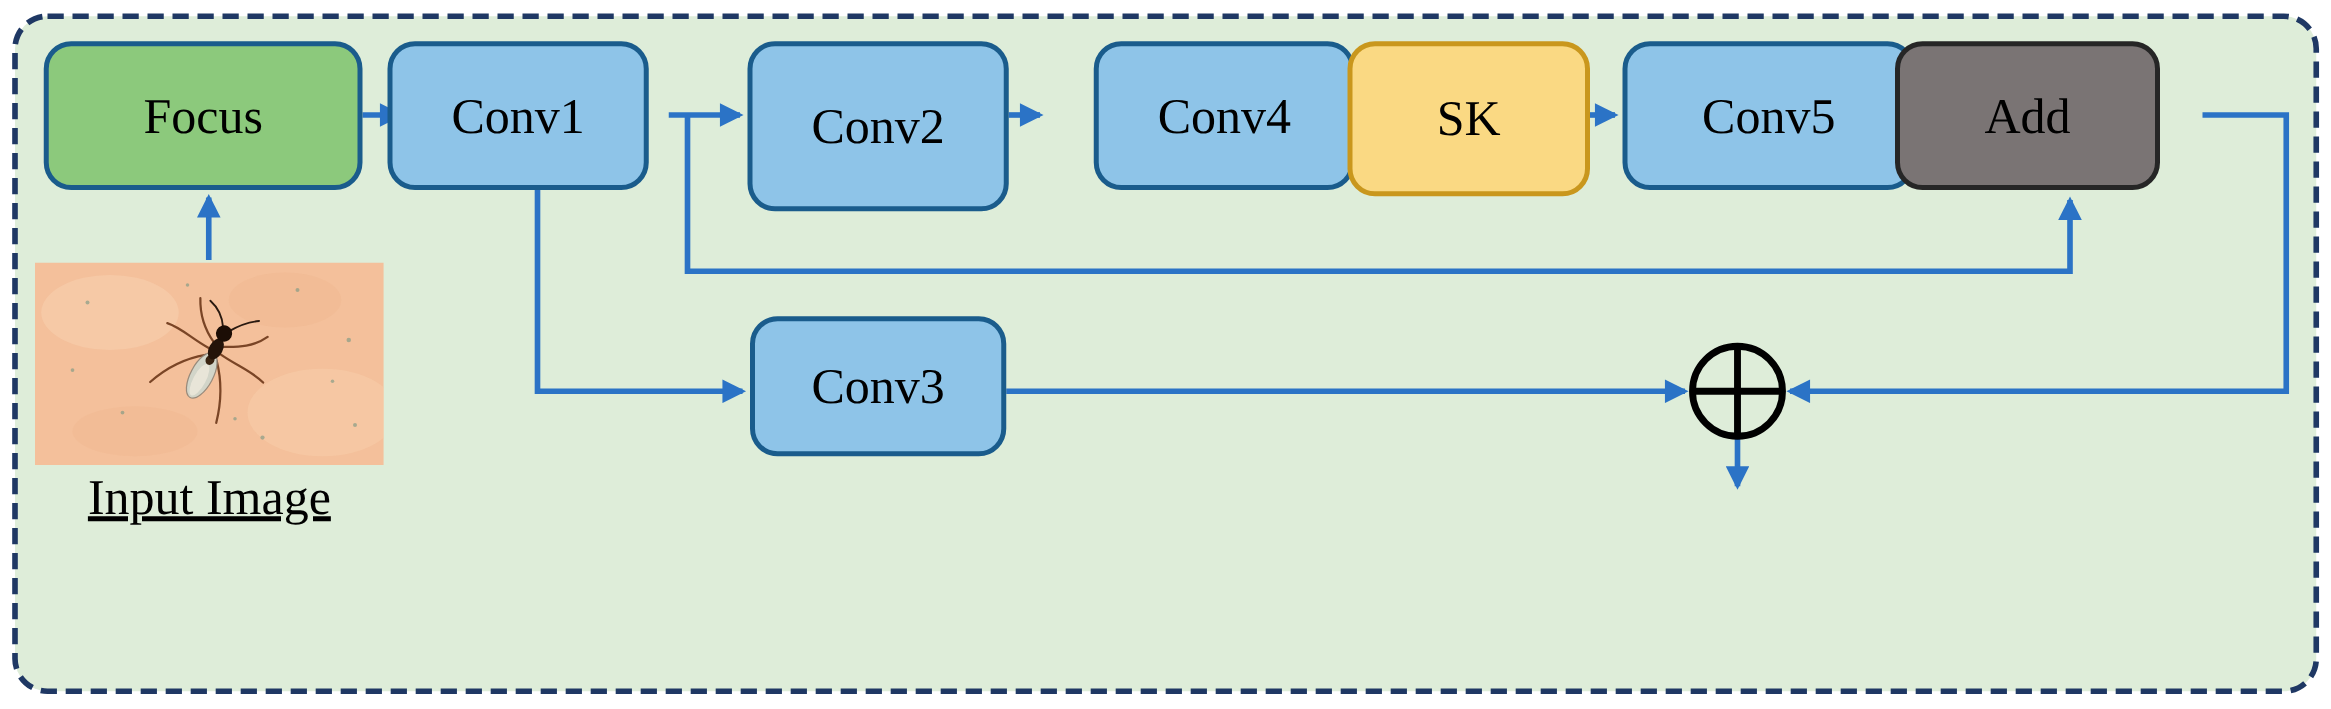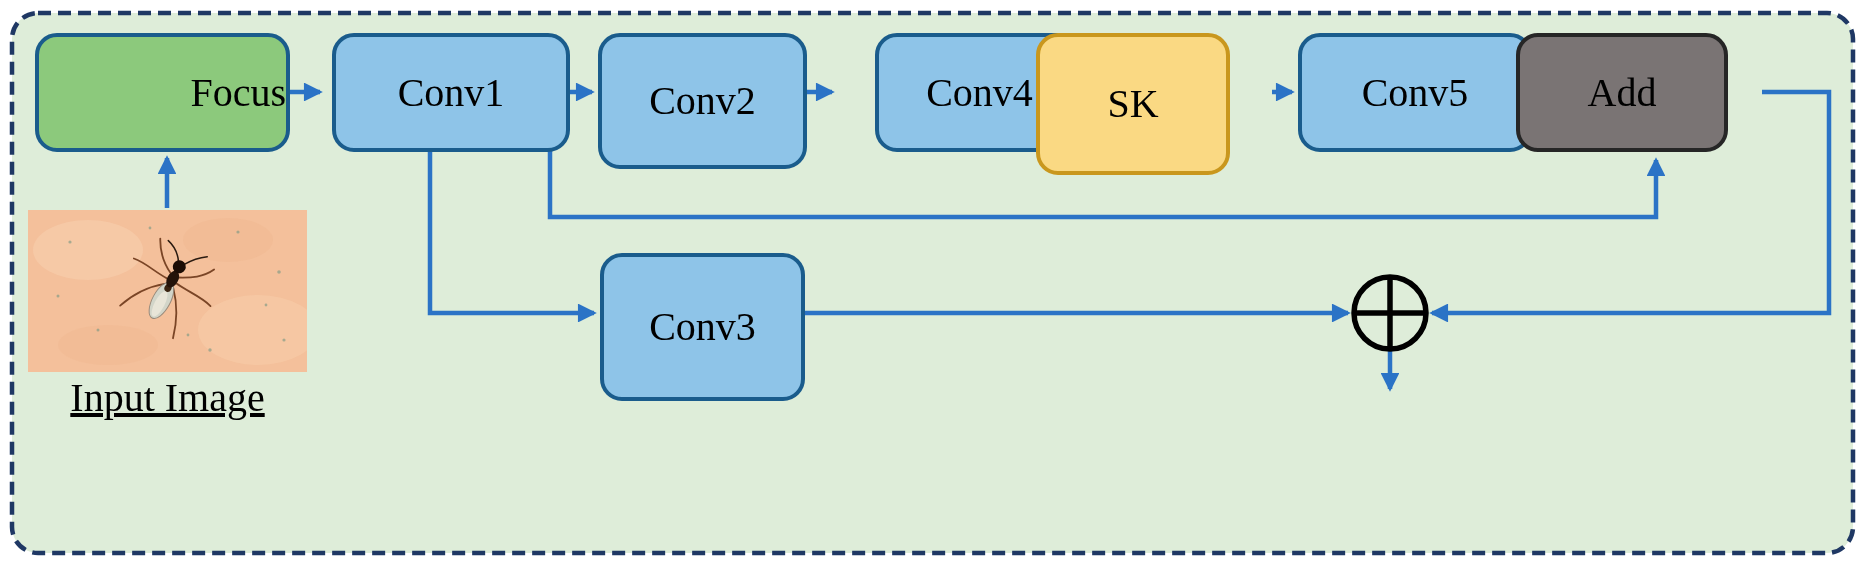--- a/index.html
+++ b/index.html
@@ -14,21 +14,21 @@
   #ah path{fill:var(--arrow,#2b73c6);}
   .op{stroke:#000;stroke-width:5.5;fill:none;stroke-linecap:butt;}
 
   .node{
     position:absolute;display:flex;align-items:center;justify-content:center;
     box-sizing:border-box;border-radius:22px;
     border:4px solid var(--blue_border,#1a5c8c);
     background:var(--blue_fill,#8ec4e8);
     font-size:40px;color:var(--text,#000);line-height:1;
   }
-  .node.green{background:var(--green_fill,#8cc97c);justify-content:flex-end;}
+  .node.green{background:var(--green_fill,#8cc97c);}
   .node.yellow{background:var(--yellow_fill,#fad983);border-color:var(--yellow_border,#c9971d);}
   .node.gray{background:var(--gray_fill,#7a7474);border-color:var(--gray_border,#262626);}
 
   .photo{position:absolute;left:28px;top:210px;width:279px;height:162px;}
   .caption{
     position:absolute;left:18px;top:376px;width:299px;text-align:center;
     font-size:40px;color:var(--text,#000);line-height:1.1;text-decoration:underline;
   }
 </style>
 </head>
@@ -64,45 +64,45 @@
       <circle class="op" cx="1390" cy="313" r="36"></circle>
       <path class="op" d="M1390 277 V349"></path>
       <path class="op" d="M1354 313 H1426"></path>
     </g>
   </svg>
 
   <div class="node green" style="left:35px;top:33px;width:255px;height:119px">
     <span>Focus</span>
   </div>
 
-  <div class="node" style="left:332px;top:33px;width:238px;height:119px">
+  <div class="node" style="left:310px;top:33px;width:209px;height:119px">
     <span>Conv1</span>
   </div>
 
   <div class="node" style="left:598px;top:33px;width:209px;height:136px">
     <span>Conv2</span>
   </div>
 
   <div class="node" style="left:875px;top:33px;width:209px;height:119px">
     <span>Conv4</span>
   </div>
 
-  <div class="node yellow" style="left:1036px;top:33px;width:194px;height:142px">
+  <div class="node yellow" style="left:1078px;top:33px;width:194px;height:124px">
     <span>SK</span>
   </div>
 
   <div class="node" style="left:1298px;top:33px;width:234px;height:119px">
     <span>Conv5</span>
   </div>
 
   <div class="node gray" style="left:1516px;top:33px;width:212px;height:119px">
     <span>Add</span>
   </div>
 
-  <div class="node" style="left:600px;top:253px;width:205px;height:148px">
+  <div class="node" style="left:600px;top:253px;width:205px;height:112px">
     <span>Conv3</span>
   </div>
 
 
   <div class="photo">
     <svg viewBox="0 0 279 162" width="279" height="162" aria-hidden="true">
       <rect x="0" y="0" width="279" height="162" fill="var(--photo_bg,#f4c09b)"></rect>
       <ellipse cx="60" cy="40" rx="55" ry="30" fill="#f8d0ae" opacity="0.55"></ellipse>
       <ellipse cx="230" cy="120" rx="60" ry="35" fill="#f8d0ae" opacity="0.45"></ellipse>
       <ellipse cx="200" cy="30" rx="45" ry="22" fill="#efb48c" opacity="0.35"></ellipse>

